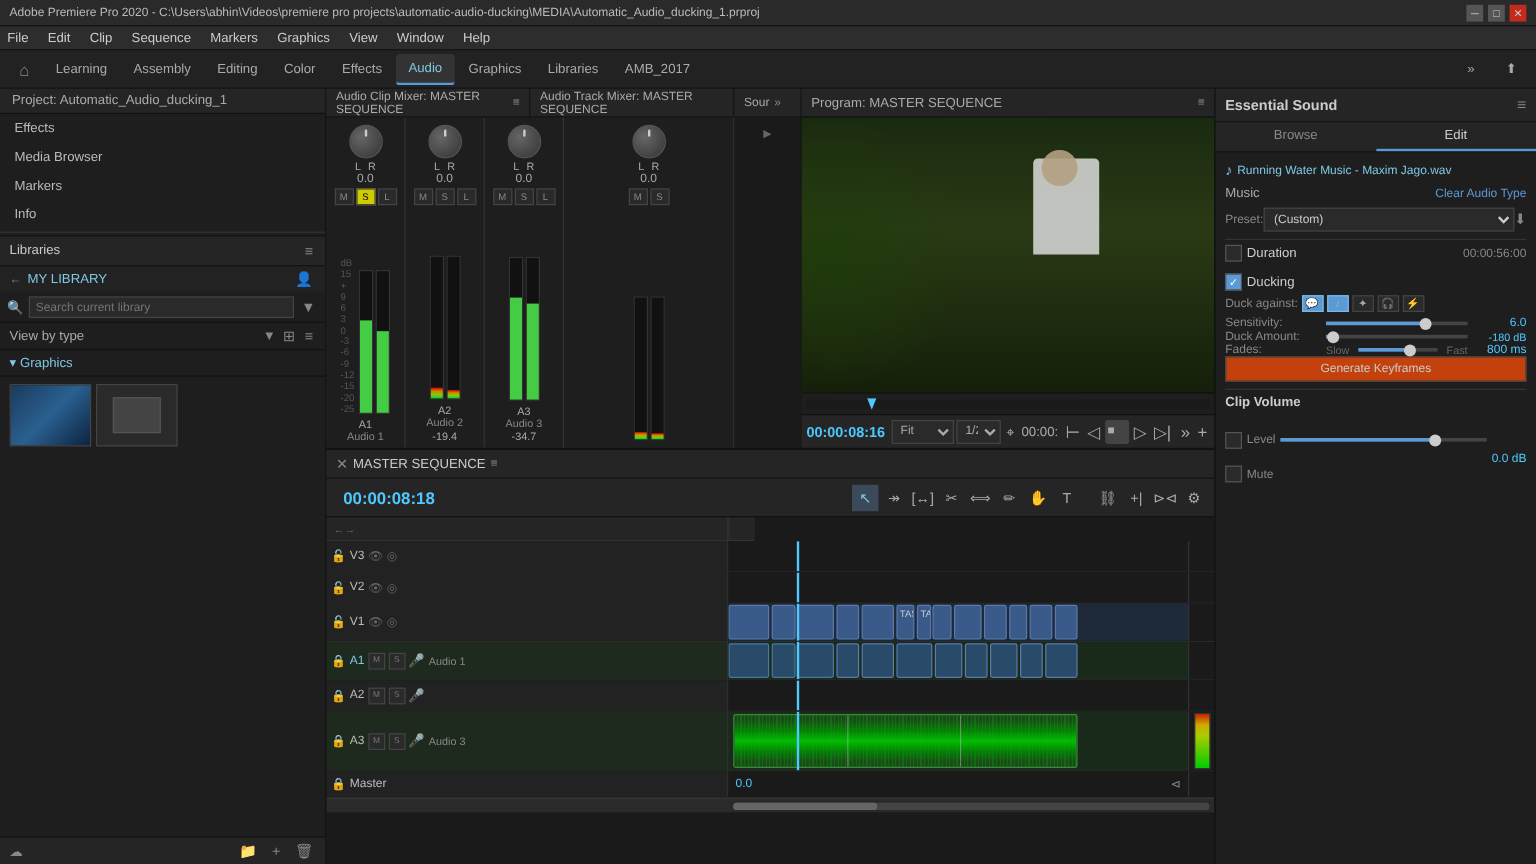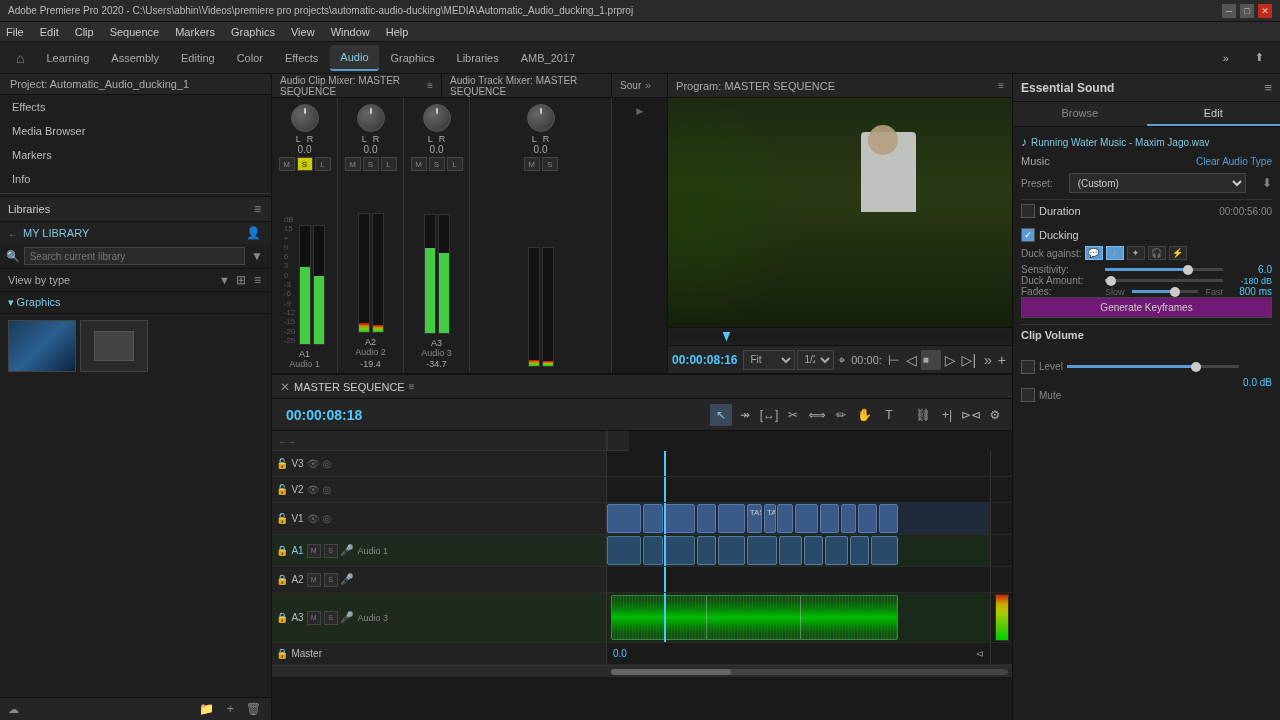--- a/index.html
+++ b/index.html
@@ -515,21 +515,21 @@
     }
     .es-tag { font-size: 11px; color: #aaa; }
     .clear-btn {
       background: none; border: none;
       color: #5b9bd5; cursor: pointer; font-size: 10px;
       margin-left: auto;
     }
     .es-preset-row {
       display: flex;
       align-items: center;
-      gap: 16px;
+      gap: 0;
     }
     .es-label { font-size: 10px; color: #888; }
     .es-select {
       flex: 1;
       background: #2a2a2a;
       border: 1px solid #444;
       color: #ccc;
       font-size: 10px;
       padding: 2px 4px;
       height: 20px;
@@ -584,21 +584,21 @@
       width: 10px; height: 10px;
       background: #ccc;
       border-radius: 50%;
       position: absolute;
       top: -3.5px;
       cursor: pointer;
     }
     .slider-val { font-size: 10px; color: #4ec9ff; width: 45px; text-align: right; }
     
     .gen-keyframes-btn {
-      background: #701a75;
+      background: #c2410c;
       border: 1px solid #444;
       color: #ccc;
       font-size: 10px;
       padding: 4px 8px;
       cursor: pointer;
       width: 100%;
     }
     
     .clip-volume-header {
       display: flex;

